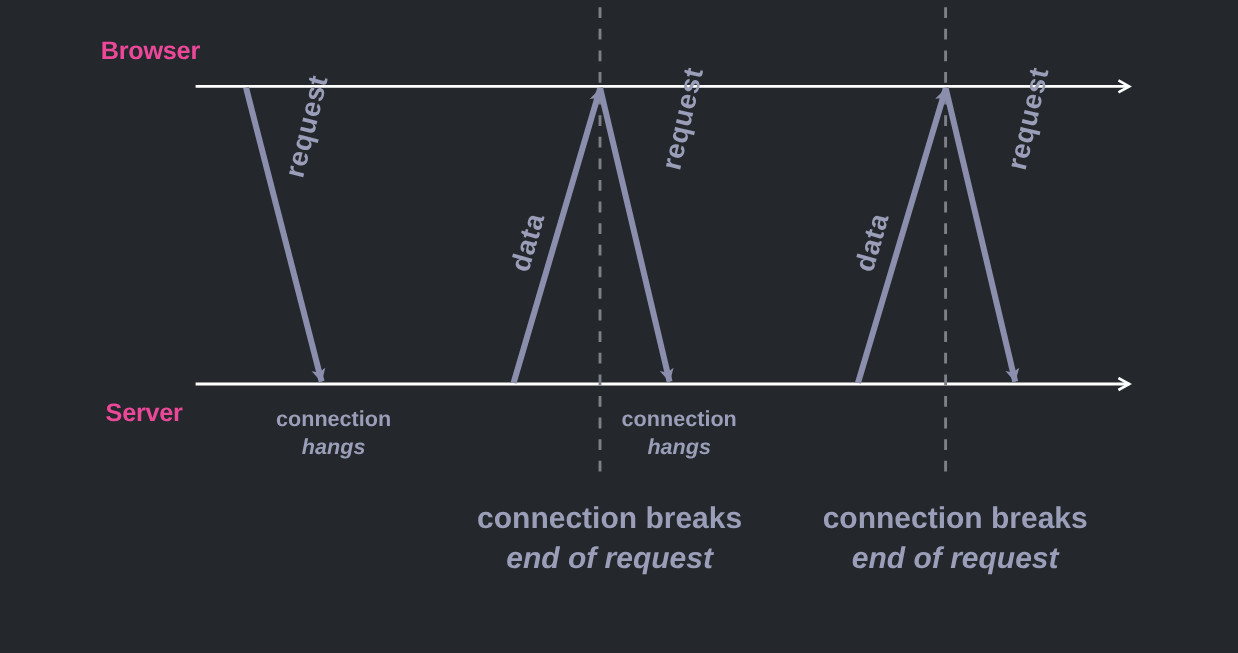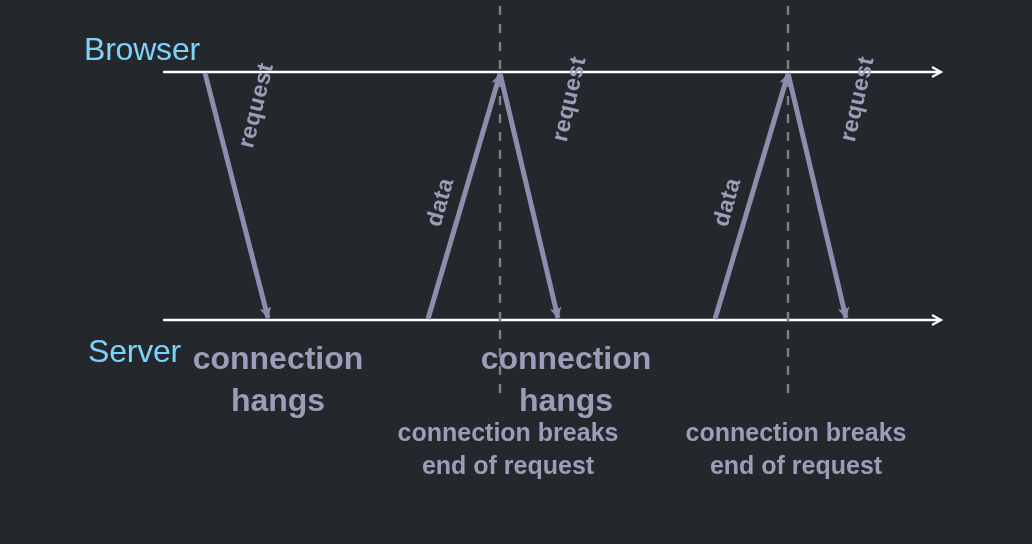--- a/index.html
+++ b/index.html
@@ -20,23 +20,23 @@
   #diagram-svg {
     position: absolute;
     left: 0;
     top: 0;
     width: 1032px;
     height: 544px;
     display: block;
   }
   .lane-label {
     position: absolute;
-    color: #7dd3fc;
-    font-weight: normal;
-    font-size: 32px;
+    color: #ec4899;
+    font-weight: bold;
+    font-size: 21px;
     letter-spacing: -0.2px;
     white-space: nowrap;
   }
   #lane-label-browser { left: 84px; top: 31px; }
   #lane-label-server  { left: 88px; top: 333px; }
 
   .flow-label {
     position: absolute;
     color: #9a9eb8;
     font-weight: bold;
@@ -48,32 +48,32 @@
 
   .note {
     position: absolute;
     color: #9a9eb8;
     font-weight: bold;
     text-align: center;
     white-space: nowrap;
     line-height: 1.3;
   }
   .note-hangs {
-    font-size: 32px;
+    font-size: 18px;
     width: 240px;
   }
   .note-breaks {
     font-size: 25px;
     width: 300px;
   }
   #note-hangs-1   { left: 158px; top: 338px; }
   #note-hangs-2   { left: 446px; top: 338px; }
   #note-breaks-1  { left: 358px; top: 416px; }
   #note-breaks-2  { left: 646px; top: 416px; }
-  .note .l2 { display: block; }
+  .note .l2 { display: block; font-style: italic; }
 </style>
 </head>
 <body>
 
 <div id="canvas">
 
   <svg id="diagram-svg" viewBox="0 0 1032 544" xmlns="http://www.w3.org/2000/svg">
     <defs>
       <marker id="axis-head" markerWidth="14" markerHeight="14" refX="11" refY="6" orient="auto" markerUnits="userSpaceOnUse">
         <path d="M 2 1 L 11 6 L 2 11" fill="none" stroke="#ffffff" stroke-width="2.2" stroke-linecap="butt" stroke-linejoin="miter"></path>

